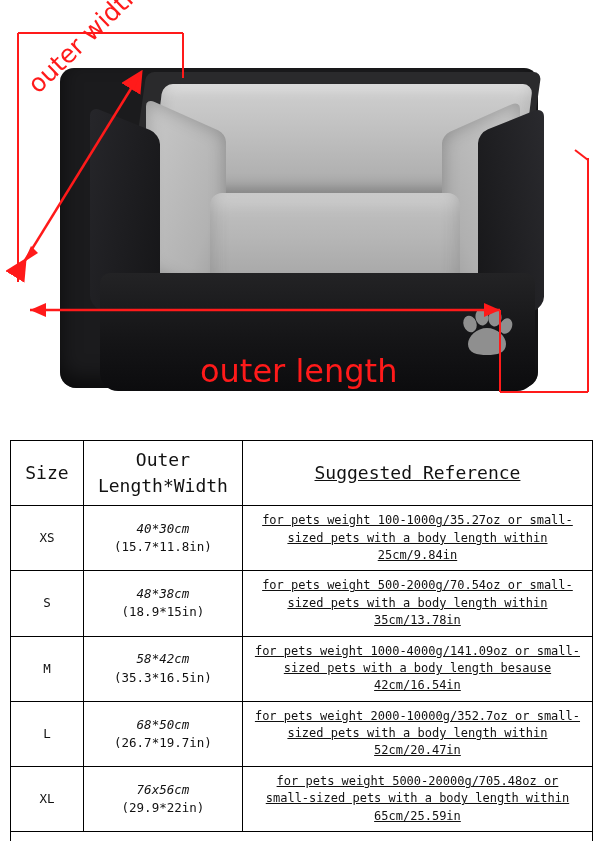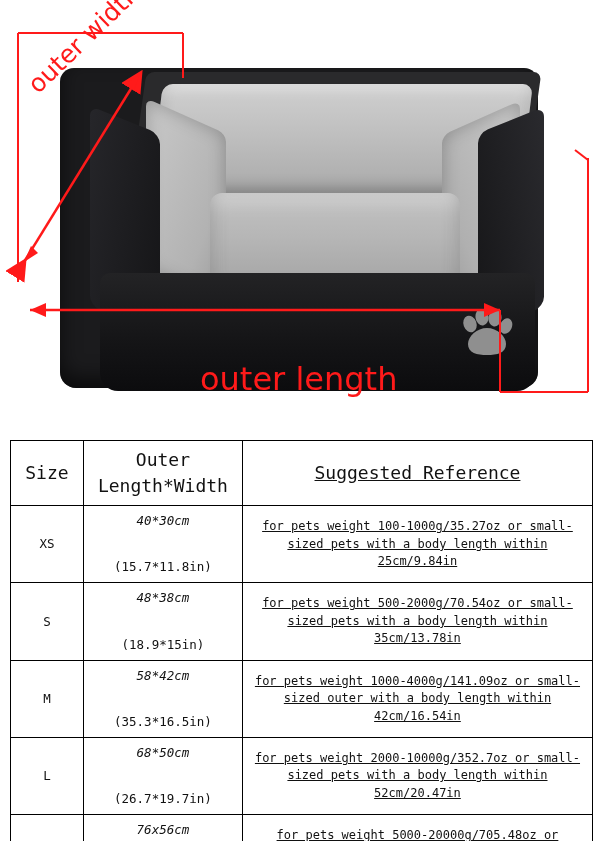--- a/index.html
+++ b/index.html
@@ -158,21 +158,21 @@
     color: #ff1a1a;
     font-size: 25px;
     font-family: "DejaVu Sans", sans-serif;
     transform: rotate(-44deg);
     transform-origin: left top;
     white-space: nowrap;
   }
   .label-outer-length {
     position: absolute;
     left: 200px;
-    top: 360px;
+    top: 352px;
     color: #ff1a1a;
     font-size: 32px;
     font-family: "DejaVu Sans", sans-serif;
     white-space: nowrap;
   }
 
   
   .table-wrap {
     position: absolute;
     left: 10px;
@@ -194,21 +194,21 @@
     line-height: 1.45;
     font-weight: normal;
   }
   .col-size { width: 66px; }
   .col-dims { width: 152px; margin-left: 37px; }
   .col-ref  { width: 363px; text-decoration: underline; }
 
   thead td { height: 40px; font-size: 18px; }
   tbody td { height: 44px; }
   .dims-line1 { display: block; font-style: italic; }
-  .dims-line2 { display: block; margin-top: 28px; }
+  .dims-line2 { display: block; }
   .ref-text { display: block; padding: 0 6px; font-size: 12px; text-decoration: underline; }
   .note-row td { height: 34px; font-size: 13px; }
 </style>
 </head>
 <body>
 
 <div class="product-area">
 
   <div class="bed-wrap">
     <div class="bed-outer"></div>
@@ -293,21 +293,21 @@
           <span class="ref-text">for pets weight 500-2000g/70.54oz or small-sized pets with a body length within 35cm/13.78in</span>
         </td>
       </tr>
       <tr>
         <td>M</td>
         <td>
           <span class="dims-line1">58*42cm</span>
           <span class="dims-line2">(35.3*16.5in)</span>
         </td>
         <td>
-          <span class="ref-text">for pets weight 1000-4000g/141.09oz or small-sized outer with a body length within 42cm/16.54in</span>
+          <span class="ref-text">for pets weight 1000-4000g/141.09oz or small-sized pets with a body length besause 42cm/16.54in</span>
         </td>
       </tr>
       <tr>
         <td>L</td>
         <td>
           <span class="dims-line1">68*50cm</span>
           <span class="dims-line2">(26.7*19.7in)</span>
         </td>
         <td>
           <span class="ref-text">for pets weight  2000-10000g/352.7oz or small-sized pets with a body length within 52cm/20.47in</span>

